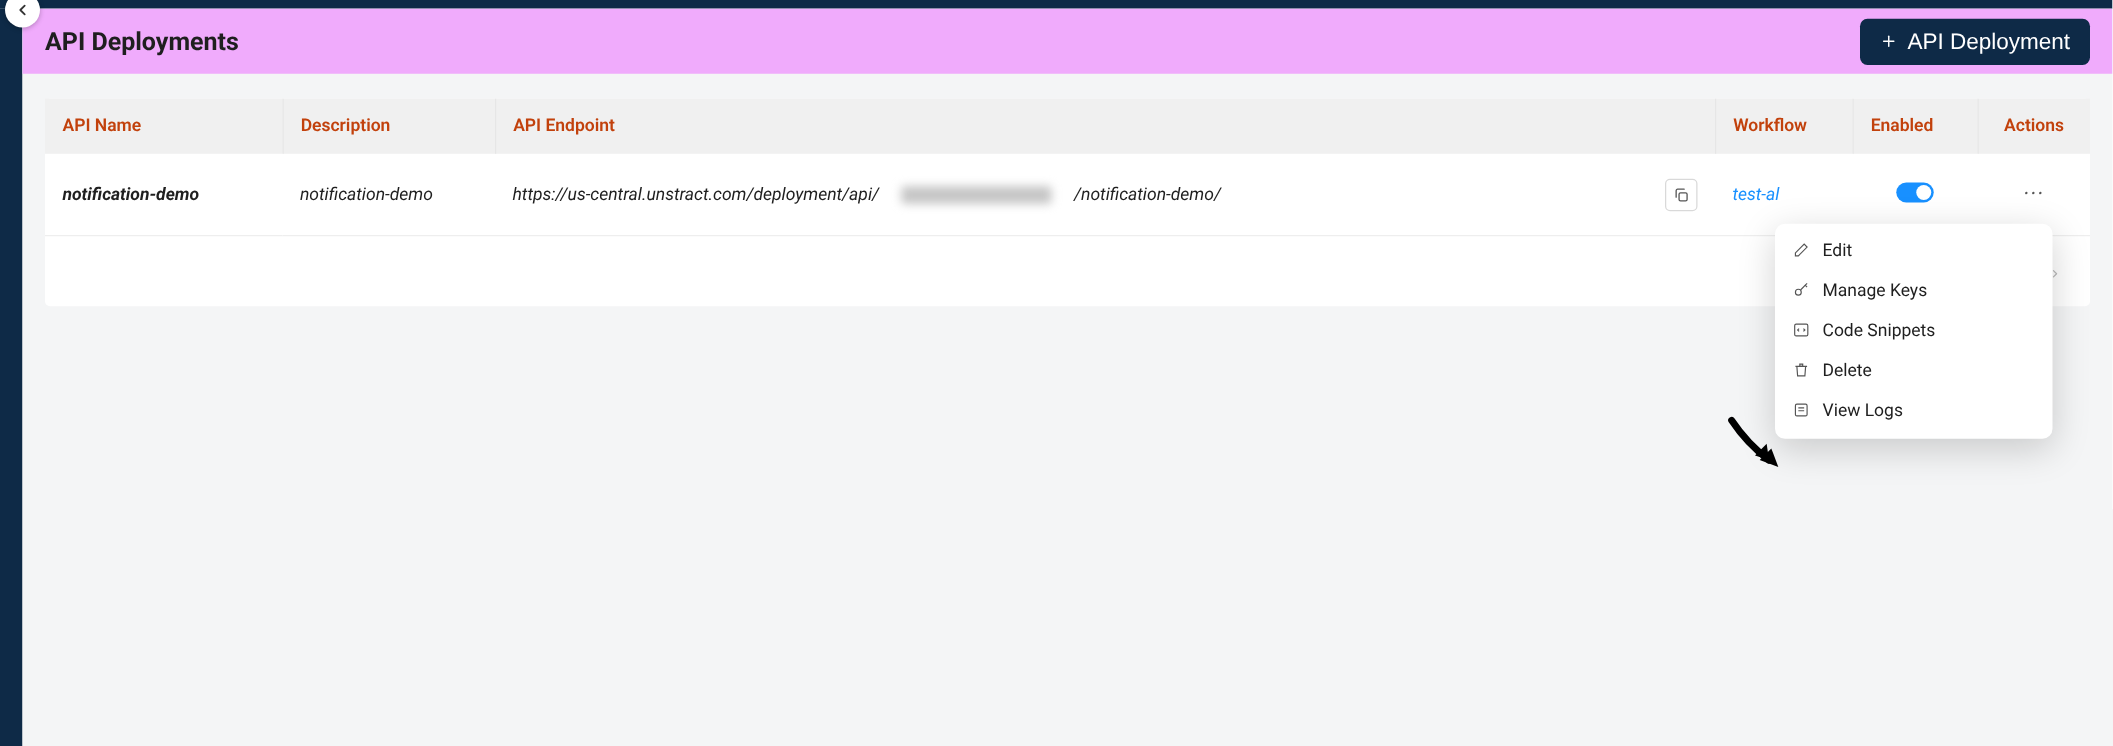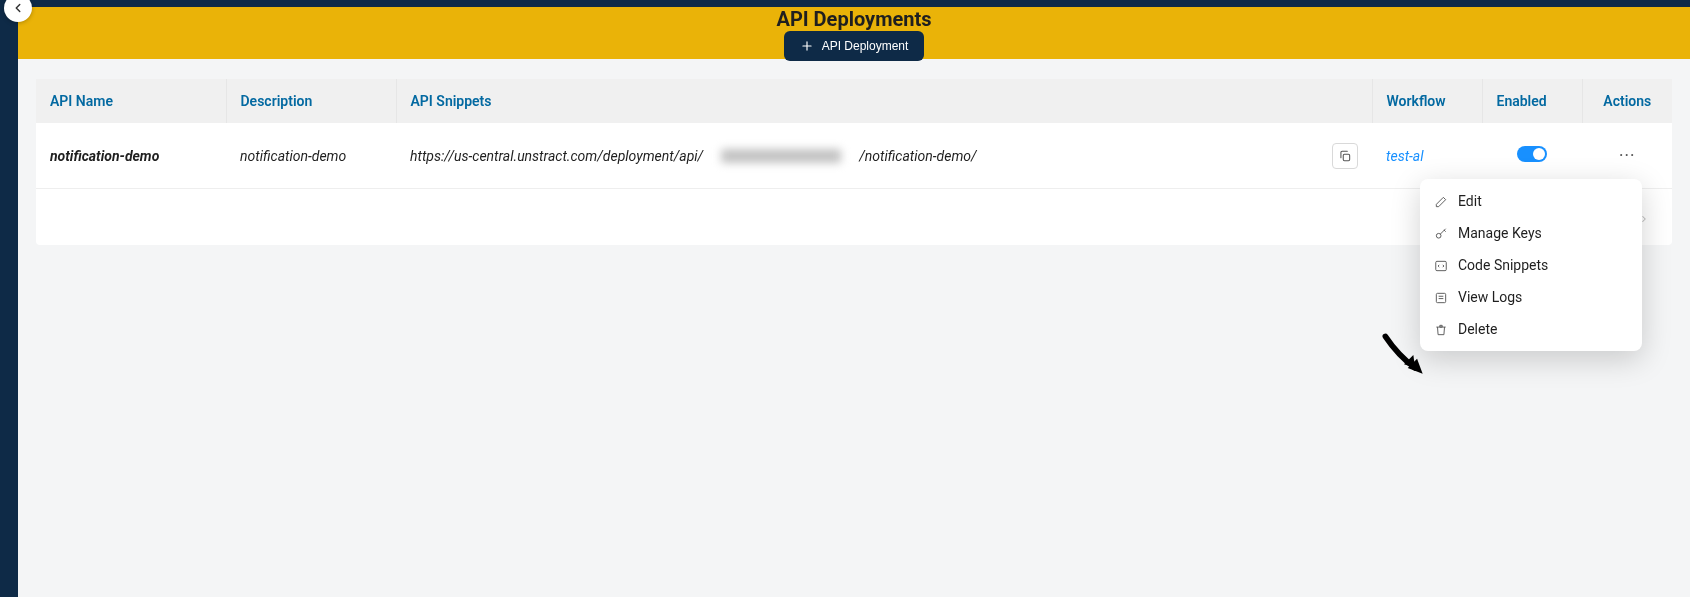--- a/index.html
+++ b/index.html
@@ -7,30 +7,30 @@
 
   .app-frame { position: relative; width: 100%; height: 100%; }
   .top-bar { height: 7px; background: #0e2a47; width: 100%; }
   .left-bar { position: absolute; left: 0; top: 7px; bottom: 0; width: 18px; background: #0e2a47; }
 
   .collapse-btn { position: absolute; left: 4px; top: -6px; width: 28px; height: 28px; border-radius: 50%; background: #fff; box-shadow: 0 1px 4px rgba(0,0,0,.25); display: flex; align-items: center; justify-content: center; z-index: 10; cursor: pointer; }
   .collapse-btn svg { width: 14px; height: 14px; stroke: #333; }
 
   .content { position: absolute; left: 18px; right: 0; top: 7px; bottom: 0; background: #f4f5f6; }
 
-  .page-header { height: 52px; display: flex; align-items: center; justify-content: space-between; padding: 0 18px; background: #eab308; flex-direction: column; }
+  .page-header { height: 52px; display: flex; align-items: center; justify-content: space-between; padding: 0 18px; background: #f0abfc; }
   .page-title { font-size: 20px; font-weight: 700; color: #1f1f1f; }
 
-  .btn-primary { display: inline-flex; align-items: center; gap: 8px; background: #0e2a47; color: #fff; border: none; border-radius: 6px; padding: 8px 16px; font-size: 12px; cursor: pointer; }
+  .btn-primary { display: inline-flex; align-items: center; gap: 8px; background: #0e2a47; color: #fff; border: none; border-radius: 6px; padding: 8px 16px; font-size: 18px; cursor: pointer; }
   .btn-primary svg { width: 14px; height: 14px; stroke: #fff; }
 
   .table-wrap { margin: 20px 18px 0 18px; background: #fff; border-radius: 4px; position: relative; }
 
   table { width: 100%; border-collapse: collapse; }
-  thead th { background: #f0f0f0; font-weight: 600; text-align: left; padding: 14px 14px; color: #0369a1; border-right: 1px solid #e6e6e6; font-size: 14px; }
+  thead th { background: #f0f0f0; font-weight: 600; text-align: left; padding: 14px 14px; color: #c2410c; border-right: 1px solid #e6e6e6; font-size: 14px; }
   thead th:last-child { border-right: none; }
   tbody td { padding: 18px 14px; border-bottom: 1px solid #eee; vertical-align: middle; font-size: 14px; font-style: italic; }
   tbody td.bold { font-weight: 700; }
 
   .col-api-name { width: 190px; }
   .col-desc { width: 170px; }
   .col-endpoint { width: auto; }
   .col-workflow { width: 110px; }
   .col-enabled { width: 100px; text-align: center; }
   .col-actions { width: 90px; text-align: center; }
@@ -50,21 +50,21 @@
   .more-btn { cursor: pointer; padding: 4px 8px; display: inline-flex; align-items: center; justify-content: center; letter-spacing: 1px; color: #555; font-size:18px; }
 
   
   .pagination { display: flex; justify-content: flex-end; align-items: center; gap: 8px; padding: 16px 14px 12px; }
   .page-nav, .page-num { width: 28px; height: 28px; display: inline-flex; align-items: center; justify-content: center; border-radius: 4px; font-size: 14px; }
   .page-nav { color: #bbb; cursor: default; }
   .page-num { border: 1px solid #1890ff; color: #1890ff; cursor: pointer; }
 
   
   .dropdown { position: absolute; top: 172px; right: 48px; width: 222px; background: #fff; border-radius: 8px; box-shadow: 0 8px 30px rgba(0,0,0,.18); padding: 6px 0; z-index: 20; }
-  .dropdown-item { display: flex; align-items: flex-end; gap: 10px; padding: 8px 14px; cursor: pointer; font-size: 14px; color: #1f1f1f; }
+  .dropdown-item { display: flex; align-items: flex-start; gap: 10px; padding: 8px 14px; cursor: pointer; font-size: 14px; color: #1f1f1f; }
   .dropdown-item svg { width: 14px; height: 14px; stroke: #555; fill: none; flex-shrink: 0; }
 
   
   .arrow-annot { position: absolute; top: 320px; right: 258px; z-index: 30; pointer-events: none; }
   .arrow-annot svg { width: 56px; height: 56px; }
 </style>
 </head>
 <body>
 
 <div class="app-frame">
@@ -89,21 +89,21 @@
         <span>API Deployment</span>
       </button>
     </div>
 
     <div class="table-wrap">
       <table>
         <thead>
           <tr>
             <th class="col-api-name">API Name</th>
             <th class="col-desc">Description</th>
-            <th class="col-endpoint">API Snippets</th>
+            <th class="col-endpoint">API Endpoint</th>
             <th class="col-workflow">Workflow</th>
             <th class="col-enabled" style="text-align:left">Enabled</th>
             <th class="col-actions" style="text-align:center">Actions</th>
           </tr>
         </thead>
         <tbody>
           <tr>
             <td class="bold">notification-demo</td>
             <td>notification-demo</td>
             <td>
@@ -167,33 +167,33 @@
       <div class="dropdown-item">
         <svg viewBox="0 0 24 24" stroke-width="1.6">
             <rect x="3" y="4" width="18" height="16" rx="2"></rect>
             <path d="M9 10l-2 2 2 2"></path>
             <path d="M15 10l2 2-2 2"></path>
           </svg>
         <span>Code Snippets</span>
       </div>
       <div class="dropdown-item">
         <svg viewBox="0 0 24 24" stroke-width="1.6">
+            <path d="M4 7h16"></path>
+            <path d="M10 4h4v3h-4z"></path>
+            <path d="M6 7l1 13h10l1-13"></path>
+          </svg>
+        <span>Delete</span>
+      </div>
+      <div class="dropdown-item">
+        <svg viewBox="0 0 24 24" stroke-width="1.6">
             <rect x="4" y="4" width="16" height="16" rx="2"></rect>
             <line x1="8" y1="9" x2="16" y2="9"></line>
             <line x1="8" y1="13" x2="16" y2="13"></line>
           </svg>
         <span>View Logs</span>
-      </div>
-      <div class="dropdown-item">
-        <svg viewBox="0 0 24 24" stroke-width="1.6">
-            <path d="M4 7h16"></path>
-            <path d="M10 4h4v3h-4z"></path>
-            <path d="M6 7l1 13h10l1-13"></path>
-          </svg>
-        <span>Delete</span>
       </div>
     </div>
 
     <div class="arrow-annot">
       <svg viewBox="0 0 60 60">
         <path d="M10 10 C 20 25, 30 35, 42 44" stroke="#000" stroke-width="6" fill="none" stroke-linecap="round"></path>
         <path d="M42 44 L30 40 L40 30 Z" fill="#000"></path>
         <path d="M42 44 L52 50" stroke="#000" stroke-width="0"></path>
         <polygon points="50,50 34,44 44,34" fill="#000"></polygon>
       </svg>

